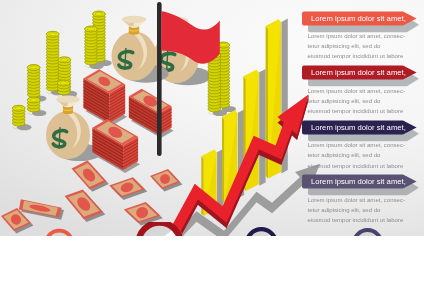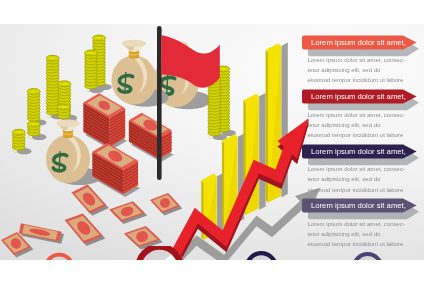--- a/index.html
+++ b/index.html
@@ -1,20 +1,19 @@
 <!DOCTYPE html>
 <html><head>
 <meta charset="utf-8">
 <style>
   html,body{margin:0;padding:0;background:#fff;}
   body{width:424px;height:300px;overflow:hidden;font-family:"Liberation Sans",sans-serif;}
   #page{position:relative;width:424px;height:236px;overflow:hidden;
         background:
           radial-gradient(115% 95% at 78% 18%, #fbfbfb 0%, #f5f5f5 40%, #e9e9e9 75%, #dedede 100%);
-        margin-top: 24px;
   }
   svg{display:block;}
   #scene{position:absolute;left:0;top:0;width:424px;height:300px;}
   
   .banner{position:absolute;height:15px;display:flex;align-items:center;}
   .banner .txt{position:relative;z-index:3;font-size:7.7px;letter-spacing:0px;
      color:#ffffff;padding-left:9px;white-space:nowrap;}
   .bnr-svg{position:absolute;left:0;top:0;}
   .para{position:absolute;font-size:6.05px;color:#8e8e93;line-height:10.1px;white-space:nowrap;}
   .para div{white-space:nowrap;}

